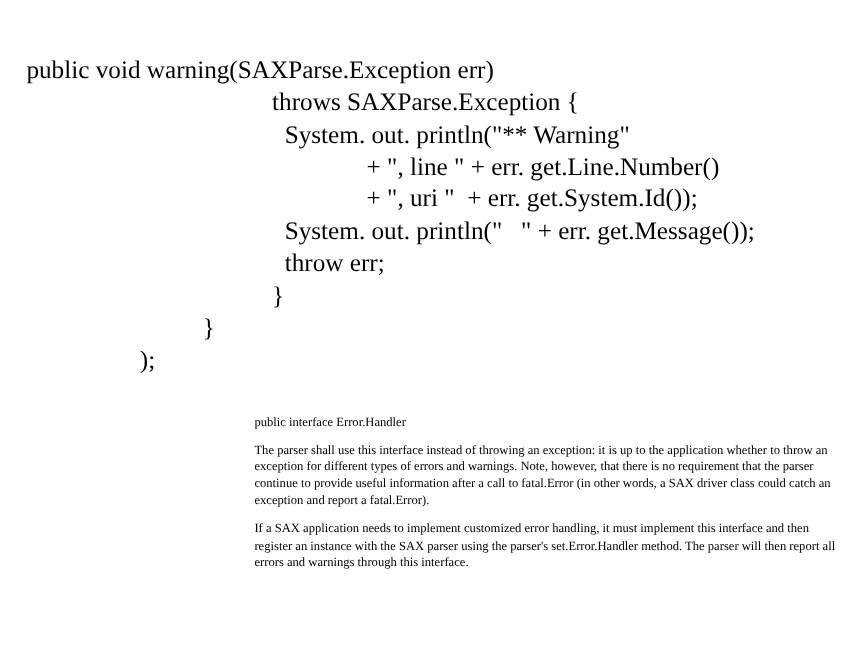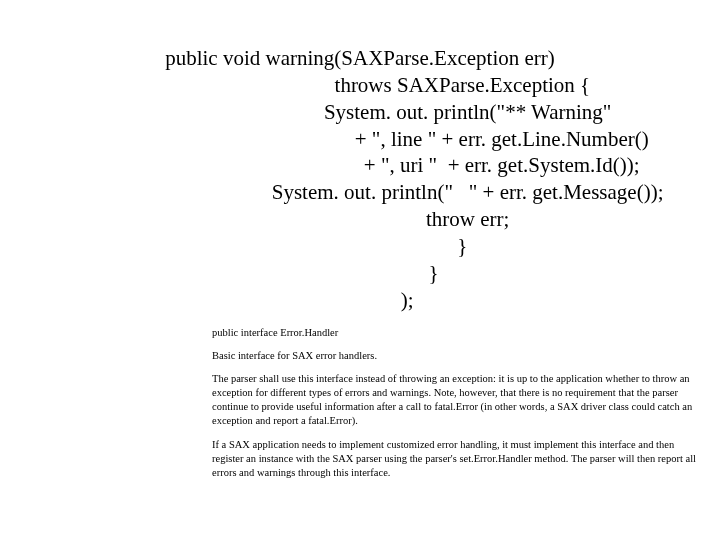--- a/index.html
+++ b/index.html
@@ -9,24 +9,23 @@
     height: 540px;
     box-sizing: border-box;
     font-family: "Times New Roman", Times, serif;
     background: #fff;
     color: #000;
     font-size: 21px;
     line-height: 1.28;
   }
   .code-block {
     white-space: pre;
-    text-align: center;
   }
   .explain {
-    margin-top: 12px;
+    margin-top: 32px;
     margin-left: 190px;
     width: 490px;
     font-size: 10.5px;
     line-height: 1.35;
   }
   .explain p {
     margin: 0 0 9px 0;
   }
 </style>
 </head>
@@ -40,16 +39,15 @@
 <span>                                                      + ", uri "  + err. get.System.Id());</span>
 <span>                                         System. out. println("   " + err. get.Message());</span>
 <span>                                         throw err;</span>
 <span>                                       }</span>
 <span>                            }</span>
 <span>                  );</span>
 </div>
 
 <div class="explain">
   <p>public interface Error.Handler</p>
-  <p>Basic interface for SAX error handlers.</p>
   <p>The parser shall use this interface instead of throwing an exception: it is up to the application whether to throw an exception for different types of errors and warnings. Note, however, that there is no requirement that the parser continue to provide useful information after a call to fatal.Error (in other words, a SAX driver class could catch an exception and report a fatal.Error).</p>
   <p>If a SAX application needs to implement customized error handling, it must implement this interface and then register an instance with the SAX parser using the parser's set.Error.Handler method. The parser will then report all errors and warnings through this interface.</p>
 </div>
 
 </body></html>

